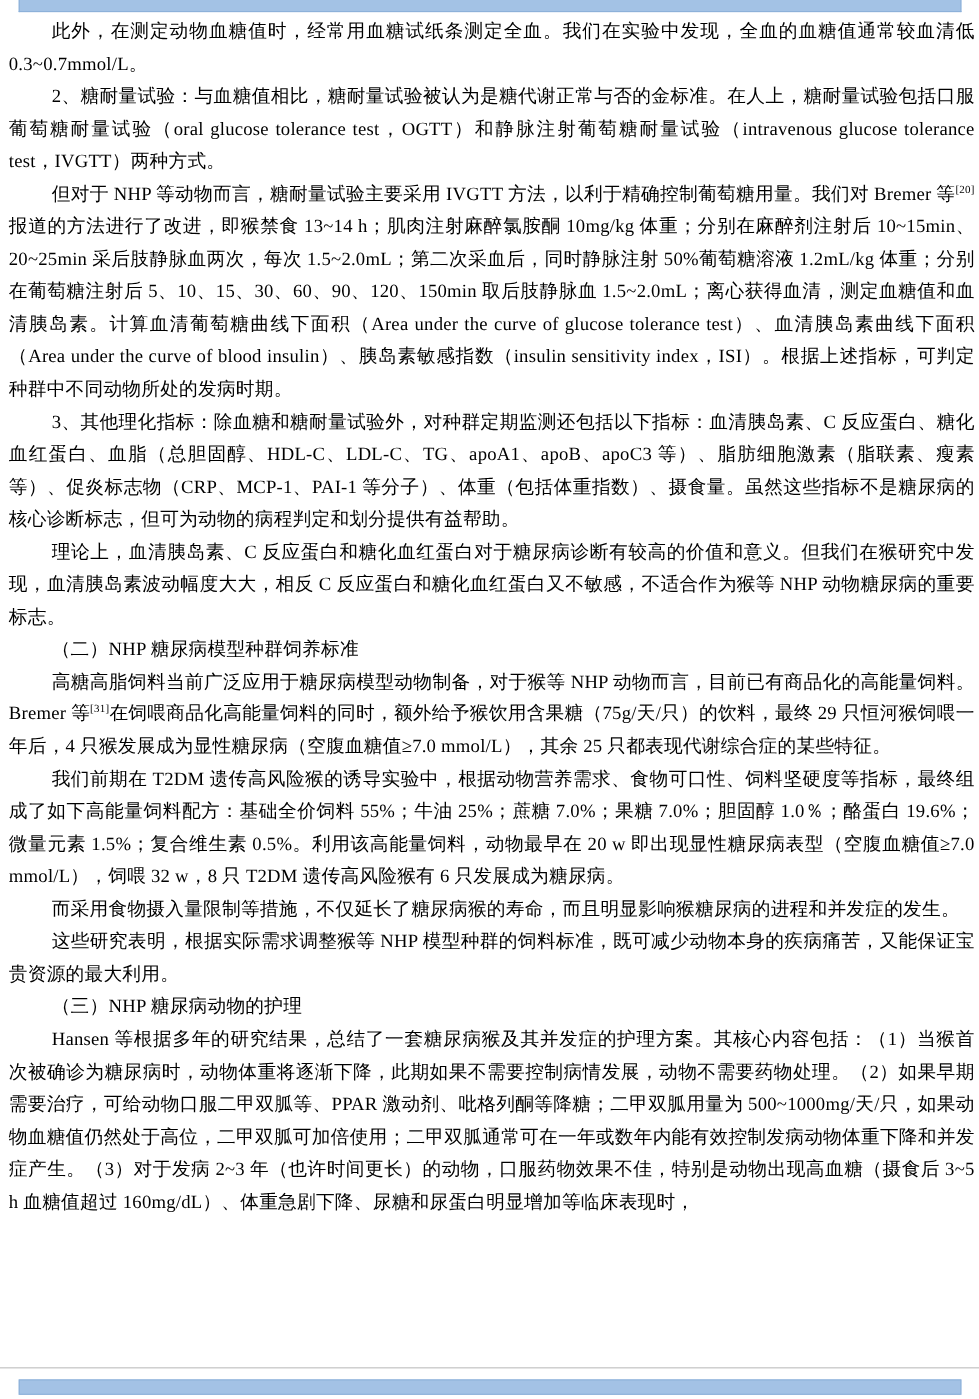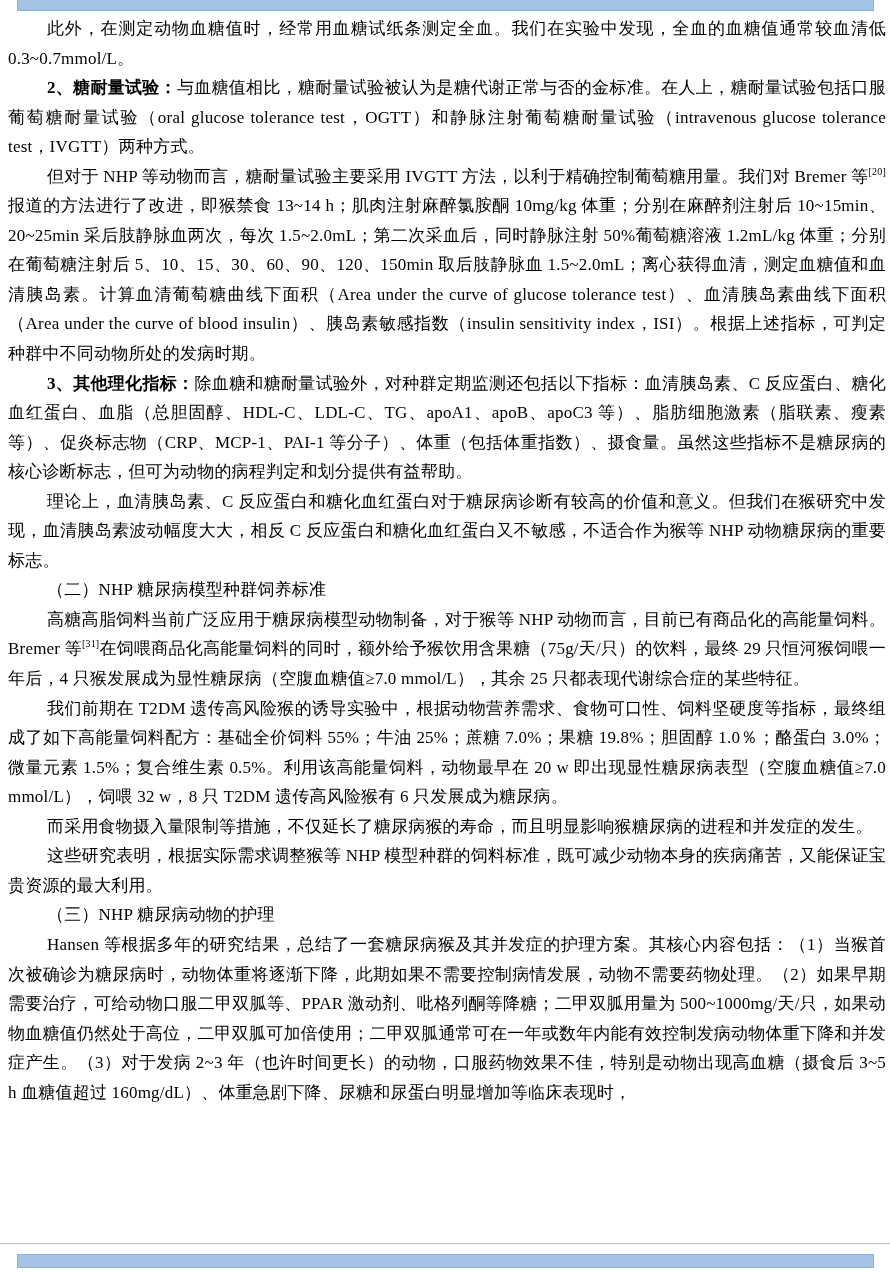--- a/index.html
+++ b/index.html
@@ -38,21 +38,21 @@
     letter-spacing: 0.2px;
   }
   .para {
     margin: 0;
     text-indent: 39px;
   }
   .heading {
     font-weight: normal;
   }
   .lead {
-    font-weight: bold;
+    font-weight: normal;
   }
   sup.ref {
     font-size: 10px;
     line-height: 0;
     vertical-align: super;
   }
   .divider {
     position: absolute;
     top: 1243px;
     left: 0;
@@ -85,21 +85,21 @@
   <p class="para"><span class="lead"></span><span>但对于 NHP 等动物而言，糖耐量试验主要采用 IVGTT 方法，以利于精确控制葡萄糖用量。我们对 Bremer 等</span><sup class="ref">[20]</sup><span>报道的方法进行了改进，即猴禁食 13~14 h；肌肉注射麻醉氯胺酮 10mg/kg 体重；分别在麻醉剂注射后 10~15min、20~25min 采后肢静脉血两次，每次 1.5~2.0mL；第二次采血后，同时静脉注射 50%葡萄糖溶液 1.2mL/kg 体重；分别在葡萄糖注射后 5、10、15、30、60、90、120、150min 取后肢静脉血 1.5~2.0mL；离心获得血清，测定血糖值和血清胰岛素。计算血清葡萄糖曲线下面积（Area under the curve of glucose tolerance test）、血清胰岛素曲线下面积（Area under the curve of blood insulin）、胰岛素敏感指数（insulin sensitivity index，ISI）。根据上述指标，可判定种群中不同动物所处的发病时期。</span></p>
 
   <p class="para"><span class="lead">3、其他理化指标：</span><span></span><sup class="ref"></sup><span>除血糖和糖耐量试验外，对种群定期监测还包括以下指标：血清胰岛素、C 反应蛋白、糖化血红蛋白、血脂（总胆固醇、HDL-C、LDL-C、TG、apoA1、apoB、apoC3 等）、脂肪细胞激素（脂联素、瘦素等）、促炎标志物（CRP、MCP-1、PAI-1 等分子）、体重（包括体重指数）、摄食量。虽然这些指标不是糖尿病的核心诊断标志，但可为动物的病程判定和划分提供有益帮助。</span></p>
 
   <p class="para"><span class="lead"></span><span>理论上，血清胰岛素、C 反应蛋白和糖化血红蛋白对于糖尿病诊断有较高的价值和意义。但我们在猴研究中发现，血清胰岛素波动幅度大大，相反 C 反应蛋白和糖化血红蛋白又不敏感，不适合作为猴等 NHP 动物糖尿病的重要标志。</span><sup class="ref"></sup><span></span></p>
 
   <p class="para heading"><span>（二）NHP 糖尿病模型种群饲养标准</span></p>
 
   <p class="para"><span class="lead"></span><span>高糖高脂饲料当前广泛应用于糖尿病模型动物制备，对于猴等 NHP 动物而言，目前已有商品化的高能量饲料。Bremer 等</span><sup class="ref">[31]</sup><span>在饲喂商品化高能量饲料的同时，额外给予猴饮用含果糖（75g/天/只）的饮料，最终 29 只恒河猴饲喂一年后，4 只猴发展成为显性糖尿病（空腹血糖值≥7.0 mmol/L），其余 25 只都表现代谢综合症的某些特征。</span></p>
 
-  <p class="para"><span class="lead"></span><span>我们前期在 T2DM 遗传高风险猴的诱导实验中，根据动物营养需求、食物可口性、饲料坚硬度等指标，最终组成了如下高能量饲料配方：基础全价饲料 55%；牛油 25%；蔗糖 7.0%；果糖 19.8%；胆固醇 1.0％；酪蛋白 3.0%；微量元素 1.5%；复合维生素 0.5%。利用该高能量饲料，动物最早在 20 w 即出现显性糖尿病表型（空腹血糖值≥7.0 mmol/L），饲喂 32 w，8 只 T2DM 遗传高风险猴有 6 只发展成为糖尿病。</span><sup class="ref"></sup><span></span></p>
+  <p class="para"><span class="lead"></span><span>我们前期在 T2DM 遗传高风险猴的诱导实验中，根据动物营养需求、食物可口性、饲料坚硬度等指标，最终组成了如下高能量饲料配方：基础全价饲料 55%；牛油 25%；蔗糖 7.0%；果糖 7.0%；胆固醇 1.0％；酪蛋白 19.6%；微量元素 1.5%；复合维生素 0.5%。利用该高能量饲料，动物最早在 20 w 即出现显性糖尿病表型（空腹血糖值≥7.0 mmol/L），饲喂 32 w，8 只 T2DM 遗传高风险猴有 6 只发展成为糖尿病。</span><sup class="ref"></sup><span></span></p>
 
   <p class="para"><span class="lead"></span><span>而采用食物摄入量限制等措施，不仅延长了糖尿病猴的寿命，而且明显影响猴糖尿病的进程和并发症的发生。</span><sup class="ref"></sup><span></span></p>
 
   <p class="para"><span class="lead"></span><span>这些研究表明，根据实际需求调整猴等 NHP 模型种群的饲料标准，既可减少动物本身的疾病痛苦，又能保证宝贵资源的最大利用。</span><sup class="ref"></sup><span></span></p>
 
   <p class="para heading"><span>（三）NHP 糖尿病动物的护理</span></p>
 
 
   <p class="para"><span class="lead"></span><span>Hansen 等根据多年的研究结果，总结了一套糖尿病猴及其并发症的护理方案。其核心内容包括：（1）当猴首次被确诊为糖尿病时，动物体重将逐渐下降，此期如果不需要控制病情发展，动物不需要药物处理。（2）如果早期需要治疗，可给动物口服二甲双胍等、PPAR 激动剂、吡格列酮等降糖；二甲双胍用量为 500~1000mg/天/只，如果动物血糖值仍然处于高位，二甲双胍可加倍使用；二甲双胍通常可在一年或数年内能有效控制发病动物体重下降和并发症产生。（3）对于发病 2~3 年（也许时间更长）的动物，口服药物效果不佳，特别是动物出现高血糖（摄食后 3~5 h 血糖值超过 160mg/dL）、体重急剧下降、尿糖和尿蛋白明显增加等临床表现时，</span><sup class="ref"></sup><span></span></p>
 

